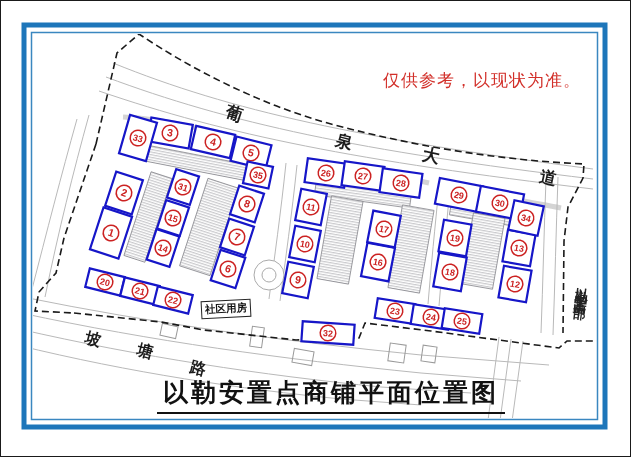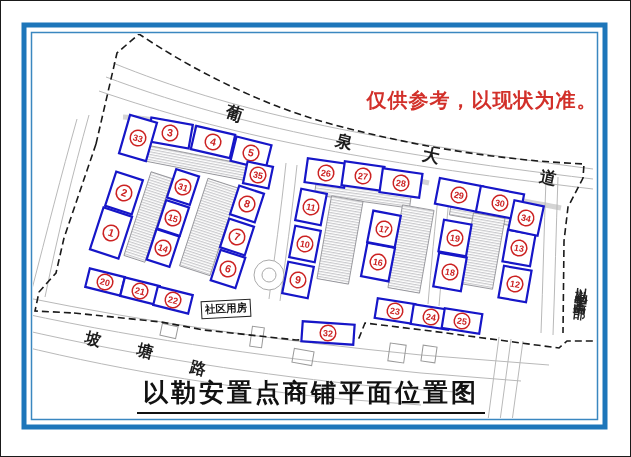--- a/index.html
+++ b/index.html
@@ -1,22 +1,22 @@
 <!DOCTYPE html>
 <html><head>
 <meta charset="utf-8">
 <style>
   html,body{margin:0;padding:0;background:#e8e8e8;}
   .stage{position:relative;width:631px;height:457px;background:#ffffff;border:1px solid #1a1a1a;
          box-sizing:border-box;overflow:hidden;font-family:"Liberation Sans","DejaVu Sans",sans-serif;}
   .stage svg{position:absolute;left:0;top:0;}
   .overlay{position:absolute;left:0;top:0;width:100%;height:100%;pointer-events:none;}
   .note-text{position:absolute;left:481px;top:79px;transform:translate(-50%,-50%);
-             color:#d2302a;font-size:20px;font-weight:bold;letter-spacing:1px;white-space:nowrap;margin-top:20px;}
-  .map-title{position:absolute;left:310px;top:394px;transform:translate(-50%,-50%);
+             color:#d2302a;font-size:17px;font-weight:normal;letter-spacing:1px;white-space:nowrap;}
+  .map-title{position:absolute;left:330px;top:394px;transform:translate(-50%,-50%);
              color:#111;font-size:25px;font-weight:bold;letter-spacing:3px;white-space:nowrap;
              border-bottom:2.5px solid #111;padding:0 6px 3px 6px;}
   .school-label{position:absolute;left:581px;top:287px;transform:translate(-50%,-50%) rotate(7deg);
              writing-mode:vertical-rl;color:#222;font-size:13px;font-weight:bold;letter-spacing:3px;white-space:nowrap;}
   .community-label{position:absolute;left:225px;top:308px;transform:translate(-50%,-50%) rotate(-3deg);
              color:#111;font-size:10.5px;font-weight:bold;border:1.5px solid #222;background:rgba(255,255,255,.92);
              padding:1px 3px;white-space:nowrap;}
   .roadchar{position:absolute;color:#1c1c1c;font-weight:bold;white-space:nowrap;}
 </style>
 </head>

